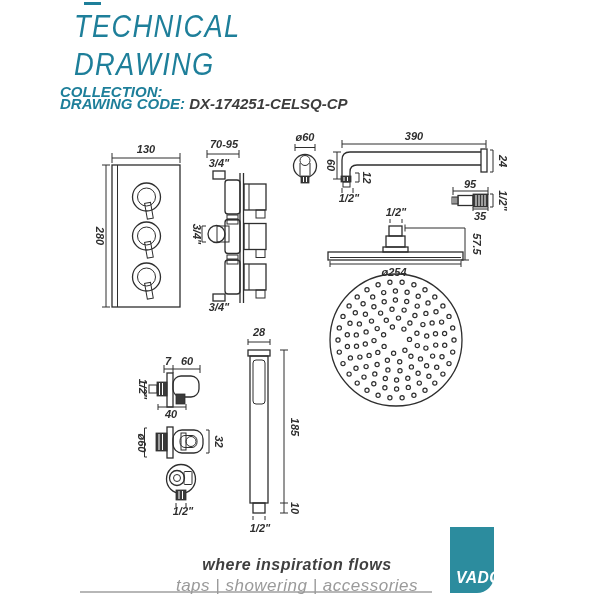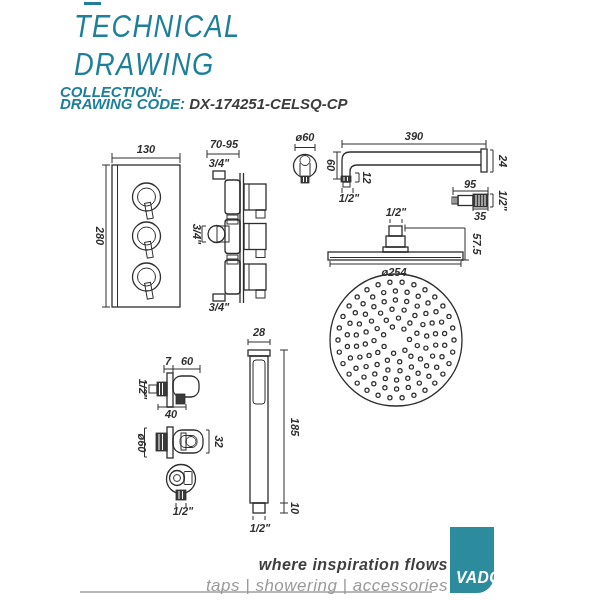--- a/index.html
+++ b/index.html
@@ -18,21 +18,21 @@
   
   svg{position:absolute;left:0;top:0;}
   svg text{font-family:"Liberation Sans",sans-serif;font-size:11px;font-weight:bold;fill:#2e2e2e;}
   .ln{stroke:#2e2e2e;stroke-width:1.3;fill:none;}
   .thin{stroke:#2e2e2e;stroke-width:1;fill:none;}
   .dim{stroke:#2e2e2e;stroke-width:1;fill:none;}
   .dark{fill:#3a3a3a;stroke:#2e2e2e;stroke-width:.8;}
   .rib{stroke:#ffffff;stroke-width:1;fill:none;}
   
   #footer-line{position:absolute;left:80px;top:591px;width:352px;height:2px;background:#b7b7b7;}
-  #tagline-wrap{position:absolute;left:166px;top:556px;width:282px;text-align:right;}
+  #tagline-wrap{position:absolute;left:156px;top:556px;width:282px;text-align:center;}
   #tagline{font-size:16px;font-weight:bold;color:#3f3f3f;letter-spacing:.5px;}
   #categories{font-size:17px;color:#9a9a9a;margin-top:2px;letter-spacing:.5px;}
   #logo{position:absolute;left:450px;top:527px;width:44px;height:66px;background:#2c8c9e;
         border-bottom-right-radius:17px;}
   #logo span{position:absolute;left:6px;bottom:5px;color:#ffffff;font-size:17px;font-weight:bold;
              letter-spacing:.5px;transform:scaleX(.92);transform-origin:left bottom;}
 </style>
 </head>
 <body>
 

